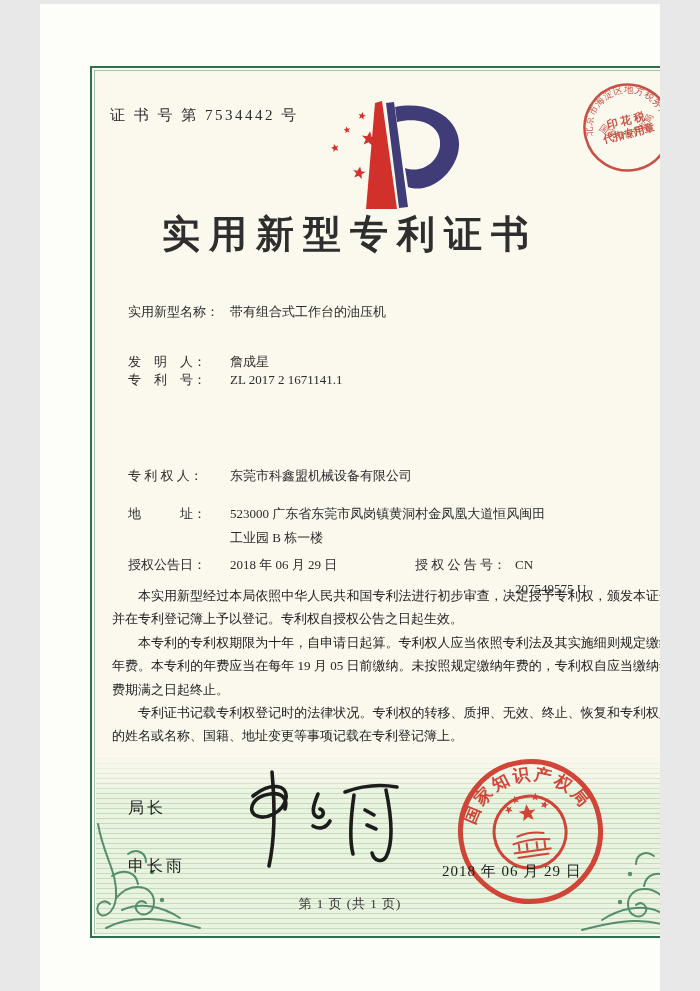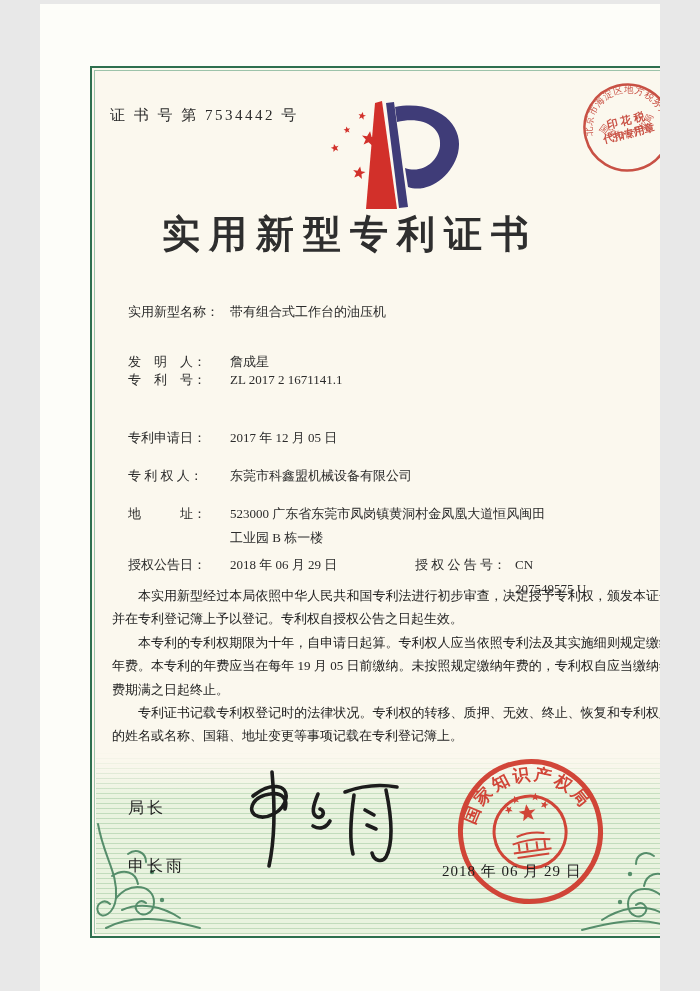--- a/index.html
+++ b/index.html
@@ -138,24 +138,20 @@
     <span class="lab">实用新型名称：</span>
     <span class="val">带有组合式工作台的油压机</span>
   </div>
   <div class="row r-inventor">
     <span class="lab">发　明　人：</span>
     <span class="val">詹成星</span>
   </div>
   <div class="row r-patno">
     <span class="lab">专　利　号：</span>
     <span class="val">ZL 2017 2 1671141.1</span>
-  </div>
-  <div class="row r-filing">
-    <span class="lab">专利申请日：</span>
-    <span class="val">2017 年 12 月 05 日</span>
   </div>
   <div class="row r-patentee">
     <span class="lab">专 利 权 人：</span>
     <span class="val">东莞市科鑫盟机械设备有限公司</span>
   </div>
   <div class="row r-address">
     <span class="lab">地　　　址：</span>
     <span class="val">
       <span style="display:block">523000 广东省东莞市凤岗镇黄洞村金凤凰大道恒风闽田</span>
       <span style="display:block">工业园 B 栋一楼</span>
@@ -212,14 +208,15 @@
         <path d="M58,88 Q77,84 96,88"></path>
         <path d="M64,88 L64,96 M72,88 L72,96 M82,88 L82,96 M90,88 L90,96"></path>
         <path d="M58,97 L96,97"></path>
         <path d="M61,102 L93,102"></path>
       </g>
     </g>
   </svg>
 
   <div class="seal-date">2018 年 06 月 29 日</div>
 
+  <div class="footer">第 1 页 (共 1 页)</div>
 
 </div>
 
 </body></html>

